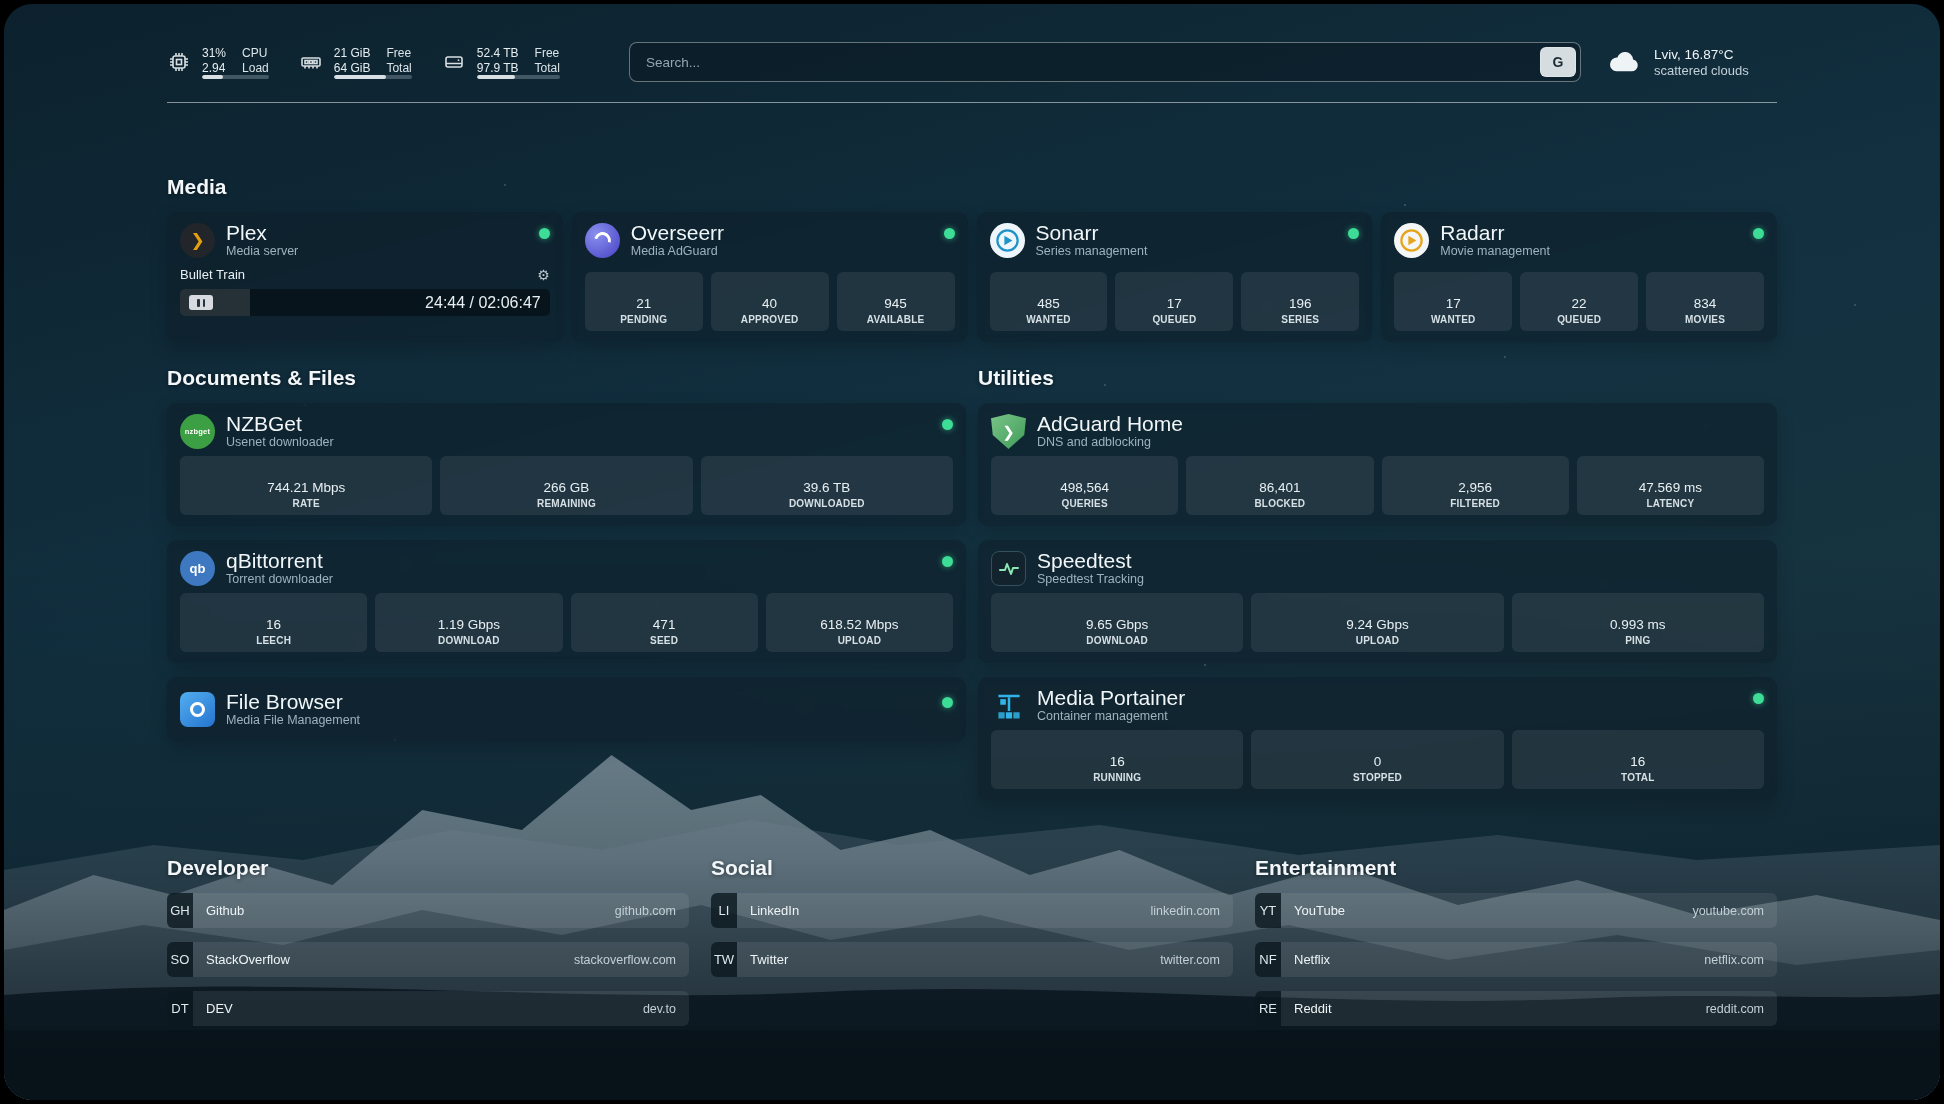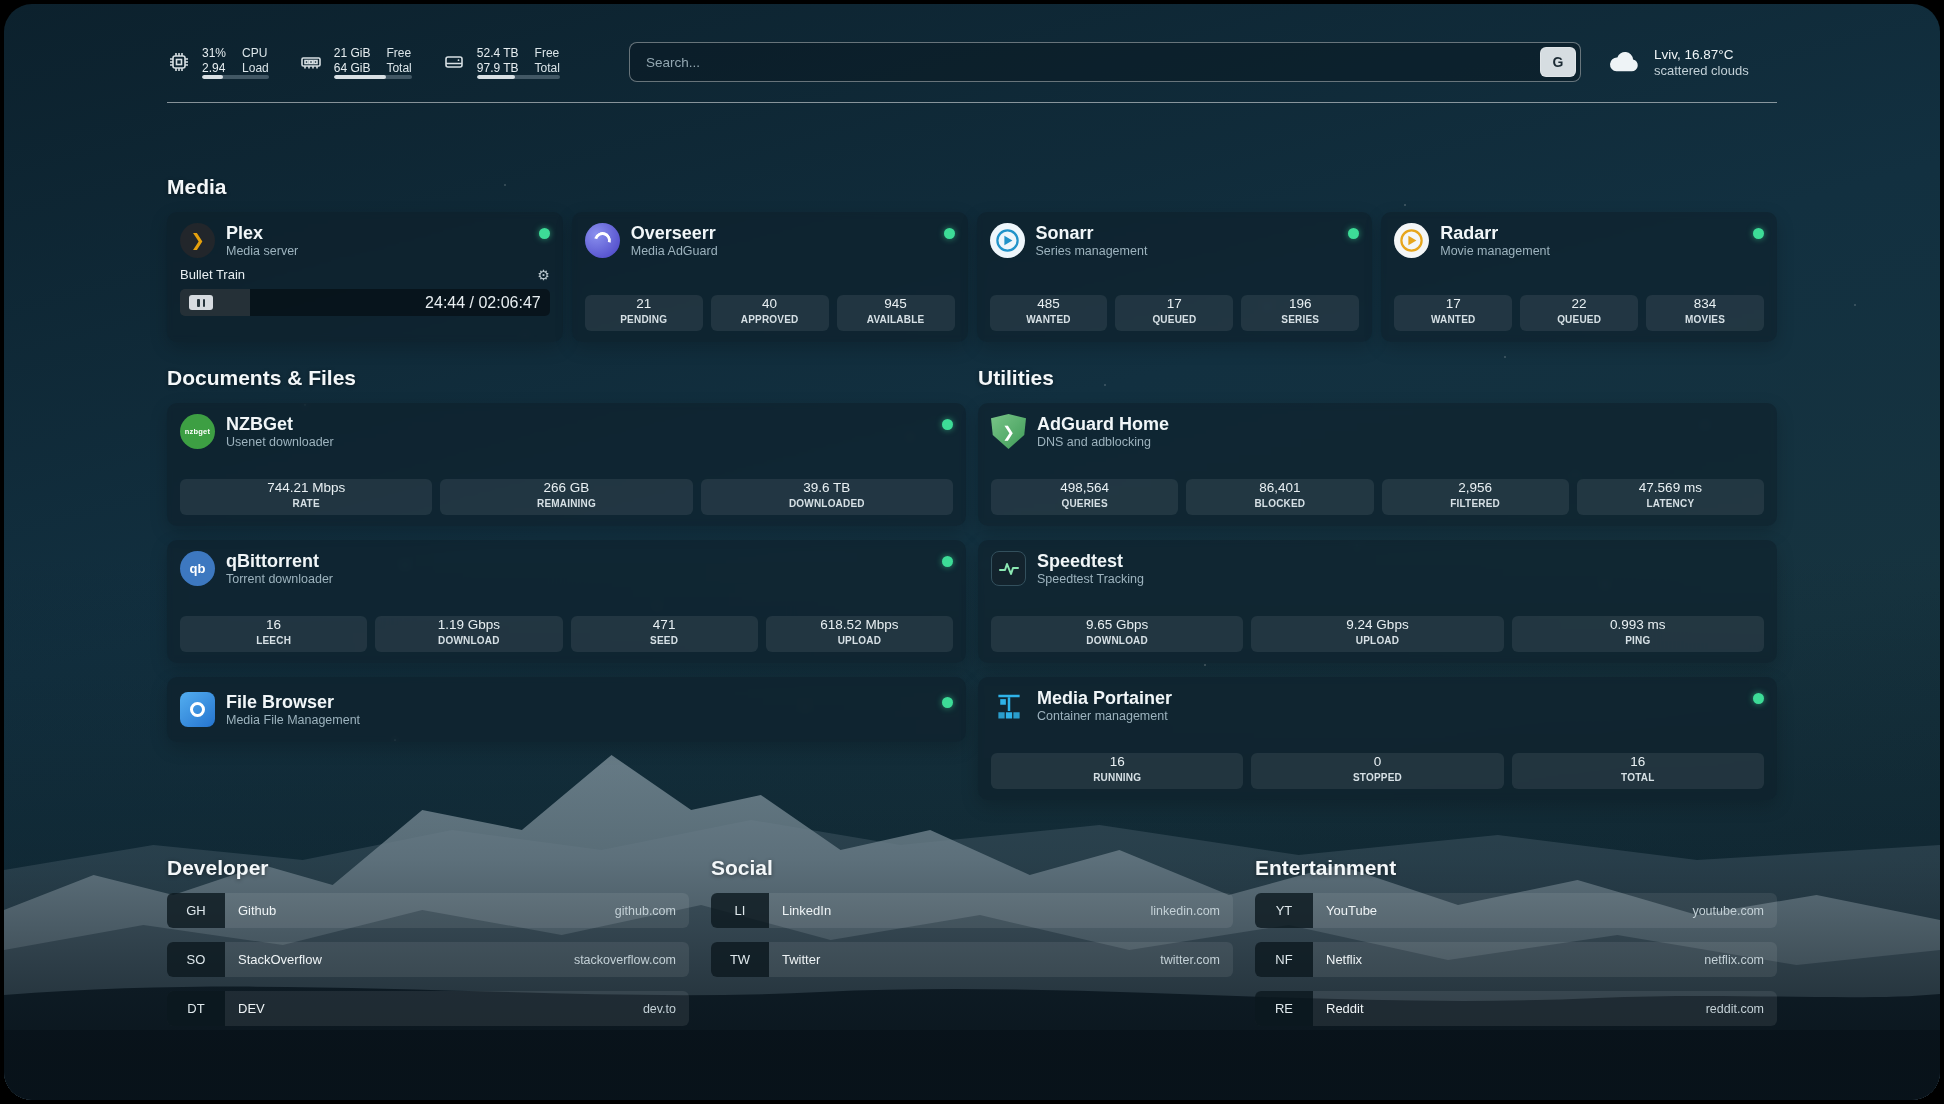--- a/index.html
+++ b/index.html
@@ -69,28 +69,28 @@
           box-shadow:0 6px 18px rgba(0,0,0,0.18); display:flex; flex-direction:column;
           backdrop-filter:blur(3px); cursor:pointer; }
   .card.h-media { min-height:130px; }
   .card.h-stats { min-height:123px; }
   .card.h-plain { min-height:65px; justify-content:center; }
 
   .card-head { display:flex; align-items:center; gap:11px; }
   .svc-icon { width:35px; height:35px; border-radius:50%; display:flex; align-items:center;
               justify-content:center; flex:0 0 auto; overflow:hidden; }
   .svc-titles { display:flex; flex-direction:column; gap:2px; }
-  .svc-name { font-size:18px; font-weight:700; color:#f1f6f8; line-height:18px; }
+  .svc-name { font-size:21px; font-weight:400; color:#f1f6f8; line-height:18px; }
   .svc-desc { font-size:12.5px; color:#9db3be; line-height:14px; }
   .dot { width:11px; height:11px; border-radius:50%; margin-left:auto; align-self:flex-start; margin-top:5px;
          box-shadow:0 0 6px rgba(61,220,151,0.6); }
 
   .stats { display:flex; gap:8px; margin-top:auto; }
   .tile { flex:1; background:rgba(255,255,255,0.08); border-radius:6px; text-align:center;
-          padding:0 4px 6px; }
+          padding:23px 4px 6px; }
   .tile-value { font-size:13.5px; color:#e9f0f3; line-height:17px; }
   .tile-label { font-size:10px; font-weight:700; color:#d6e0e5; margin-top:2px; letter-spacing:0.2px; }
 
   
   .np-row { display:flex; align-items:center; justify-content:space-between; margin-top:9px; }
   .np-title { font-size:13px; color:#e9eff2; }
   .np-gear { font-size:14px; color:#b9c6cc; cursor:pointer; line-height:14px; }
   .np-bar { position:relative; margin-top:7px; height:27px; background:rgba(0,0,0,0.4); border-radius:5px;
             display:flex; align-items:center; padding:0 9px; overflow:hidden; }
   .np-fill { position:absolute; left:0; top:0; bottom:0; background:rgba(255,255,255,0.12); }
@@ -115,21 +115,21 @@
   .i-adguard { border-radius:0; clip-path:polygon(50% 0%,100% 12%,95% 60%,50% 100%,5% 60%,0% 12%);
                background:linear-gradient(135deg,#79c588,#3f9b58); color:#fff; font-size:15px; font-weight:800; }
   .i-speedtest { border-radius:8px; background:#13232d; border:1px solid #33505d; }
   .i-portainer { background:transparent; }
 
   
   .bm-row { display:grid; grid-template-columns:1fr 1fr 1fr; gap:22px; margin-top:56px; padding-bottom:18px; }
   .bm-list { display:flex; flex-direction:column; gap:14px; }
   .bm { display:flex; align-items:stretch; height:35px; background:rgba(255,255,255,0.08); border-radius:6px;
         overflow:hidden; text-decoration:none; cursor:pointer; }
-  .bm-abbr { width:58px; background:rgba(7,19,26,0.78); color:#dfe8ec; font-size:13px;
+  .bm-abbr { width:26px; background:rgba(7,19,26,0.78); color:#dfe8ec; font-size:13px;
              display:flex; align-items:center; justify-content:center; flex:0 0 auto; }
   .bm-name { display:flex; align-items:center; padding-left:13px; font-size:13px; color:#eef3f5; }
   .bm-url { display:flex; align-items:center; margin-left:auto; padding-right:13px; font-size:12.5px; color:#c3d0d6; }
 </style>
 </head>
 <body>
 
 <div class="screen">
 
   <div class="bg-layer">

